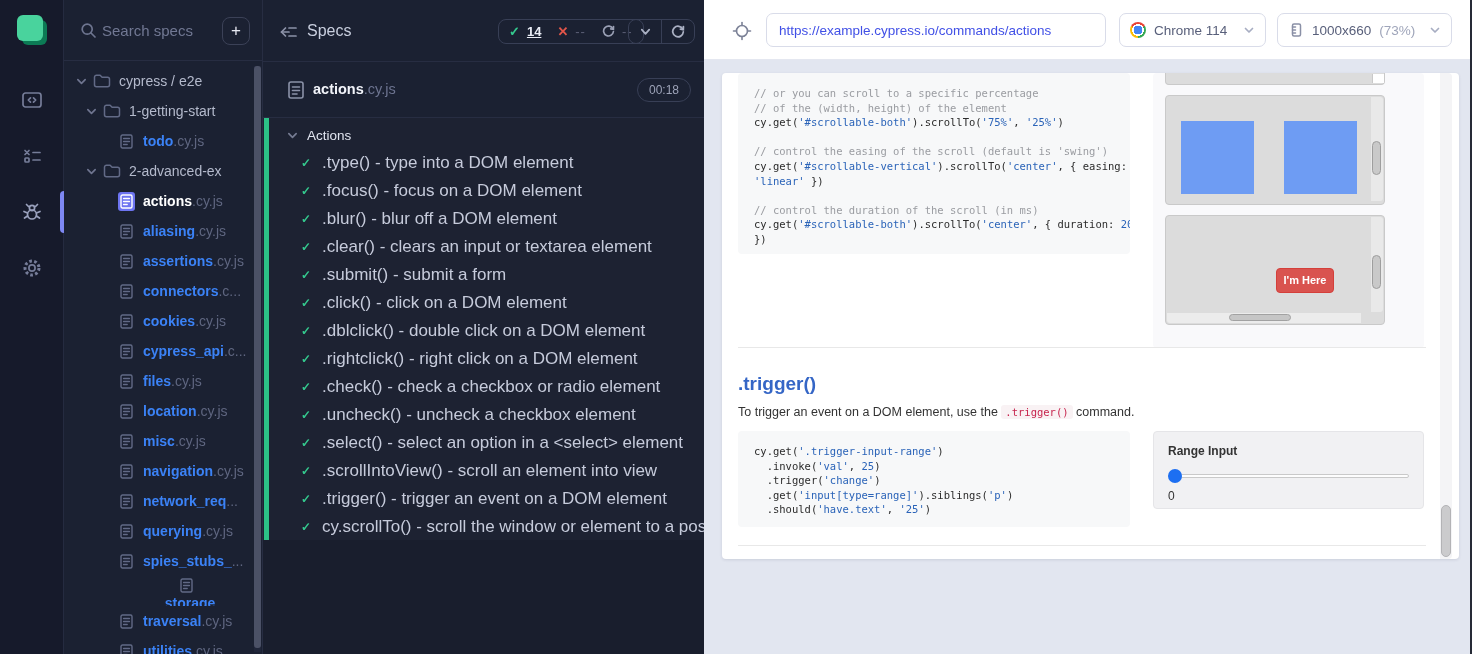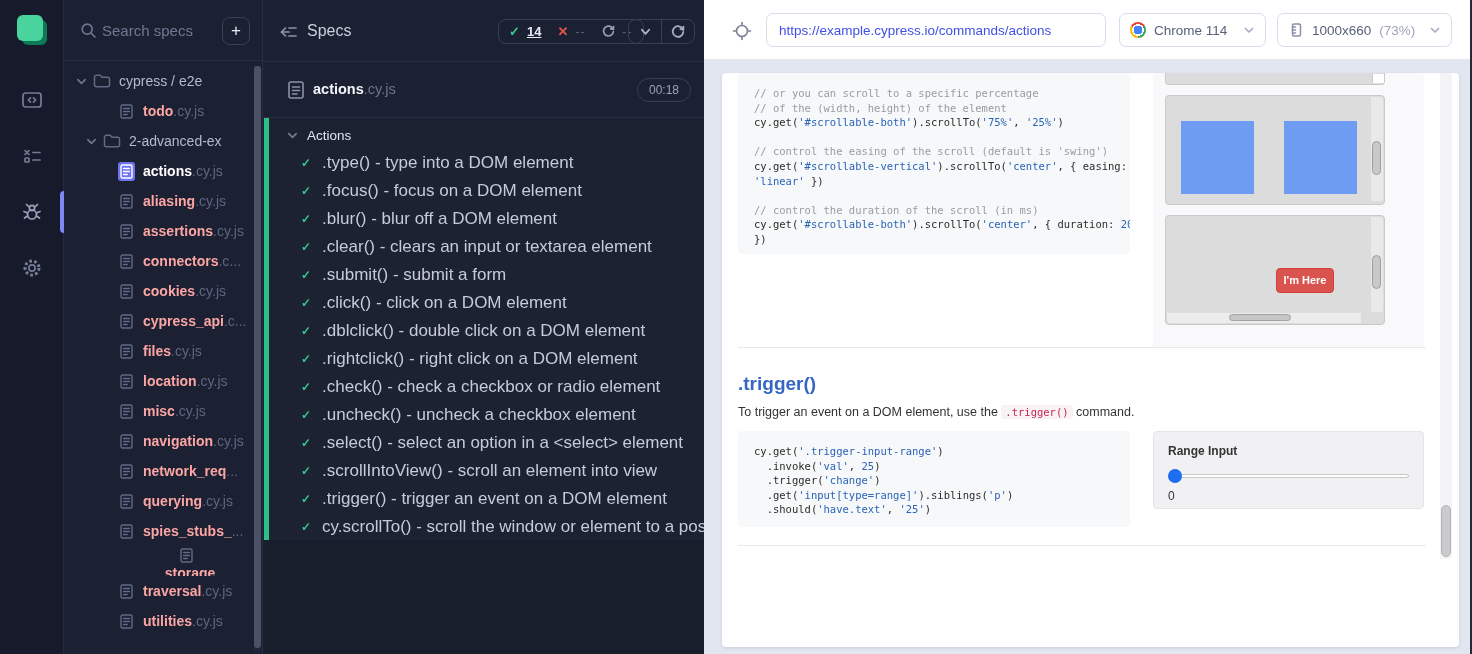--- a/index.html
+++ b/index.html
@@ -19,21 +19,21 @@
   .tree { position:absolute; left:64px; top:0; width:198px; height:654px; background:#1b2132; overflow:hidden; }
   .tree-header { position:absolute; left:0; top:0; width:198px; height:61px; border-bottom:1px solid #272d42; }
   .search-icon { position:absolute; left:16px; top:22px; color:#6e7590; }
   .search-input { position:absolute; left:38px; top:14px; width:140px; height:32px; background:transparent; border:none; outline:none; color:#c9cede; font-size:15px; font-family:"Liberation Sans",sans-serif; }
   .search-input::placeholder { color:#717893; opacity:1; }
   .add-spec-btn { position:absolute; right:12px; top:17px; width:28px; height:28px; border:1px solid #3b4157; border-radius:8px; color:#e8eaf3; font-size:17px; line-height:26px; text-align:center; background:transparent; cursor:pointer; }
   .tree-list { position:absolute; left:0; top:66px; width:198px; }
   .tree-row { position:relative; height:30px; display:flex; align-items:center; font-size:14px; white-space:nowrap; overflow:hidden; cursor:pointer; }
   .tree-row .chev { color:#6f7590; margin-right:6px; flex:0 0 auto; }
   .tree-row .ticon { color:#626a86; margin-right:8px; flex:0 0 auto; }
-  .tree-row .fname { color:#fca5a5; font-weight:bold; }
+  .tree-row .fname { color:#3b82f6; font-weight:bold; }
   .tree-row .folder-name { color:#b4bacc; }
   .tree-row .fext { color:#5f6680; }
   .tree-row.active .fname { color:#ffffff; }
   .tree-row.active .ticon { color:#ffffff; }
   .tree-row.active .icon-chip { background:#6d74f1; border-color:#6d74f1; }
   .icon-chip { width:17px; height:19px; border-radius:3px; display:flex; align-items:center; justify-content:center; }
   .tree-scrollbar { position:absolute; left:190px; top:66px; width:7px; height:586px; background:#20263a; }
   .tree-scroll-thumb { position:absolute; left:0; top:0; width:7px; height:582px; border-radius:3px; background:#4b5166; }
 
   
@@ -74,21 +74,21 @@
   .browser-select { position:absolute; left:415px; top:13px; width:147px; height:34px; border:1px solid #d9dce9; border-radius:7px; display:flex; align-items:center; padding:0 10px; gap:8px; cursor:pointer; }
   .chrome-logo { width:16px; height:16px; border-radius:50%; background: radial-gradient(circle at 50% 50%, #4285f4 0 4.5px, #ffffff 4.5px 5.8px, transparent 5.8px), conic-gradient(from -60deg, #ea4335 0 120deg, #34a853 0 240deg, #fbbc05 0 360deg); }
   .select-label { font-size:13.5px; color:#585f7a; flex:1; }
   .size-select { position:absolute; left:573px; top:13px; width:175px; height:34px; border:1px solid #d9dce9; border-radius:7px; display:flex; align-items:center; padding:0 10px; gap:8px; cursor:pointer; }
   .size-dim { font-size:13.5px; color:#585f7a; }
   .size-zoom { font-size:13.5px; color:#9fa5ba; flex:1; }
   .chev-gray { color:#a7adc2; }
   .ruler-icon { color:#8a90a6; }
 
   
-  .aut-page { position:absolute; left:18px; top:73px; width:737px; height:574px; background:#ffffff; border-radius:4px; box-shadow:0 1px 3px rgba(30,40,70,.12); }
+  .aut-page { position:absolute; left:18px; top:73px; width:737px; height:486px; background:#ffffff; border-radius:4px; box-shadow:0 1px 3px rgba(30,40,70,.12); }
   .code-block { position:absolute; background:#f7f8f9; border-radius:4px; padding:13px 16px; font-family:"DejaVu Sans Mono",monospace; font-size:10.5px; line-height:14.6px; white-space:pre; overflow:hidden; }
   #code1 { left:16px; top:0; width:392px; height:181px; }
   #code2 { left:16px; top:358px; width:392px; height:96px; }
   .seg.p { color:#2b2b2b; }
   .seg.cm { color:#9a9ca1; }
   .seg.s { color:#2a63b8; }
   .seg.n { color:#2a63b8; }
   .demo-col { position:absolute; left:431px; top:0; width:271px; height:275px; background:#f9f9fb; border-radius:4px; }
   .demo-sliver { position:absolute; left:12px; top:0; width:220px; height:12px; background:#dcdcdc; border:1px solid #c9c9c9; border-top:none; border-radius:0 0 4px 4px; }
   .demo-sliver .corner { position:absolute; right:0; bottom:1px; width:12px; height:9px; background:#ffffff; border-left:1px solid #c9c9c9; }
@@ -184,20 +184,33 @@
               <polyline points="2,4 6,8 10,4"></polyline>
             </svg>
           </span>
           <span class="ticon">
             <svg width="18" height="16" viewBox="0 0 18 16" fill="none" stroke="currentColor" stroke-width="1.5" stroke-linejoin="round">
               <path d="M1.5 4.2 a2 2 0 0 1 2-2 h3.6 l2 2 h5.4 a2 2 0 0 1 2 2 v5.6 a2 2 0 0 1 -2 2 h-11 a2 2 0 0 1 -2 -2 z"></path>
             </svg>
           </span>
           <span class="folder-name">cypress / e2e</span>
         </div>
+        <div class="tree-row" style="padding-left: 22px;">
+          <span class="chev">
+            <svg width="11" height="11" viewBox="0 0 12 12" fill="none" stroke="currentColor" stroke-width="1.8" stroke-linecap="round" stroke-linejoin="round">
+              <polyline points="2,4 6,8 10,4"></polyline>
+            </svg>
+          </span>
+          <span class="ticon">
+            <svg width="18" height="16" viewBox="0 0 18 16" fill="none" stroke="currentColor" stroke-width="1.5" stroke-linejoin="round">
+              <path d="M1.5 4.2 a2 2 0 0 1 2-2 h3.6 l2 2 h5.4 a2 2 0 0 1 2 2 v5.6 a2 2 0 0 1 -2 2 h-11 a2 2 0 0 1 -2 -2 z"></path>
+            </svg>
+          </span>
+          <span class="folder-name">1-getting-start</span>
+        </div>
         <div class="tree-row" style="padding-left: 54px;">
           <span class="icon-chip ticon">
             <svg width="13" height="15" viewBox="0 0 13 15" fill="none" stroke="currentColor" stroke-width="1.4" stroke-linecap="round">
               <rect x="1" y="1" width="11" height="13" rx="1.5"></rect>
               <line x1="3.6" y1="4.5" x2="9.4" y2="4.5"></line>
               <line x1="3.6" y1="7.5" x2="9.4" y2="7.5"></line>
               <line x1="3.6" y1="10.5" x2="7.2" y2="10.5"></line>
             </svg>
           </span>
           <span class="fname">todo</span>

